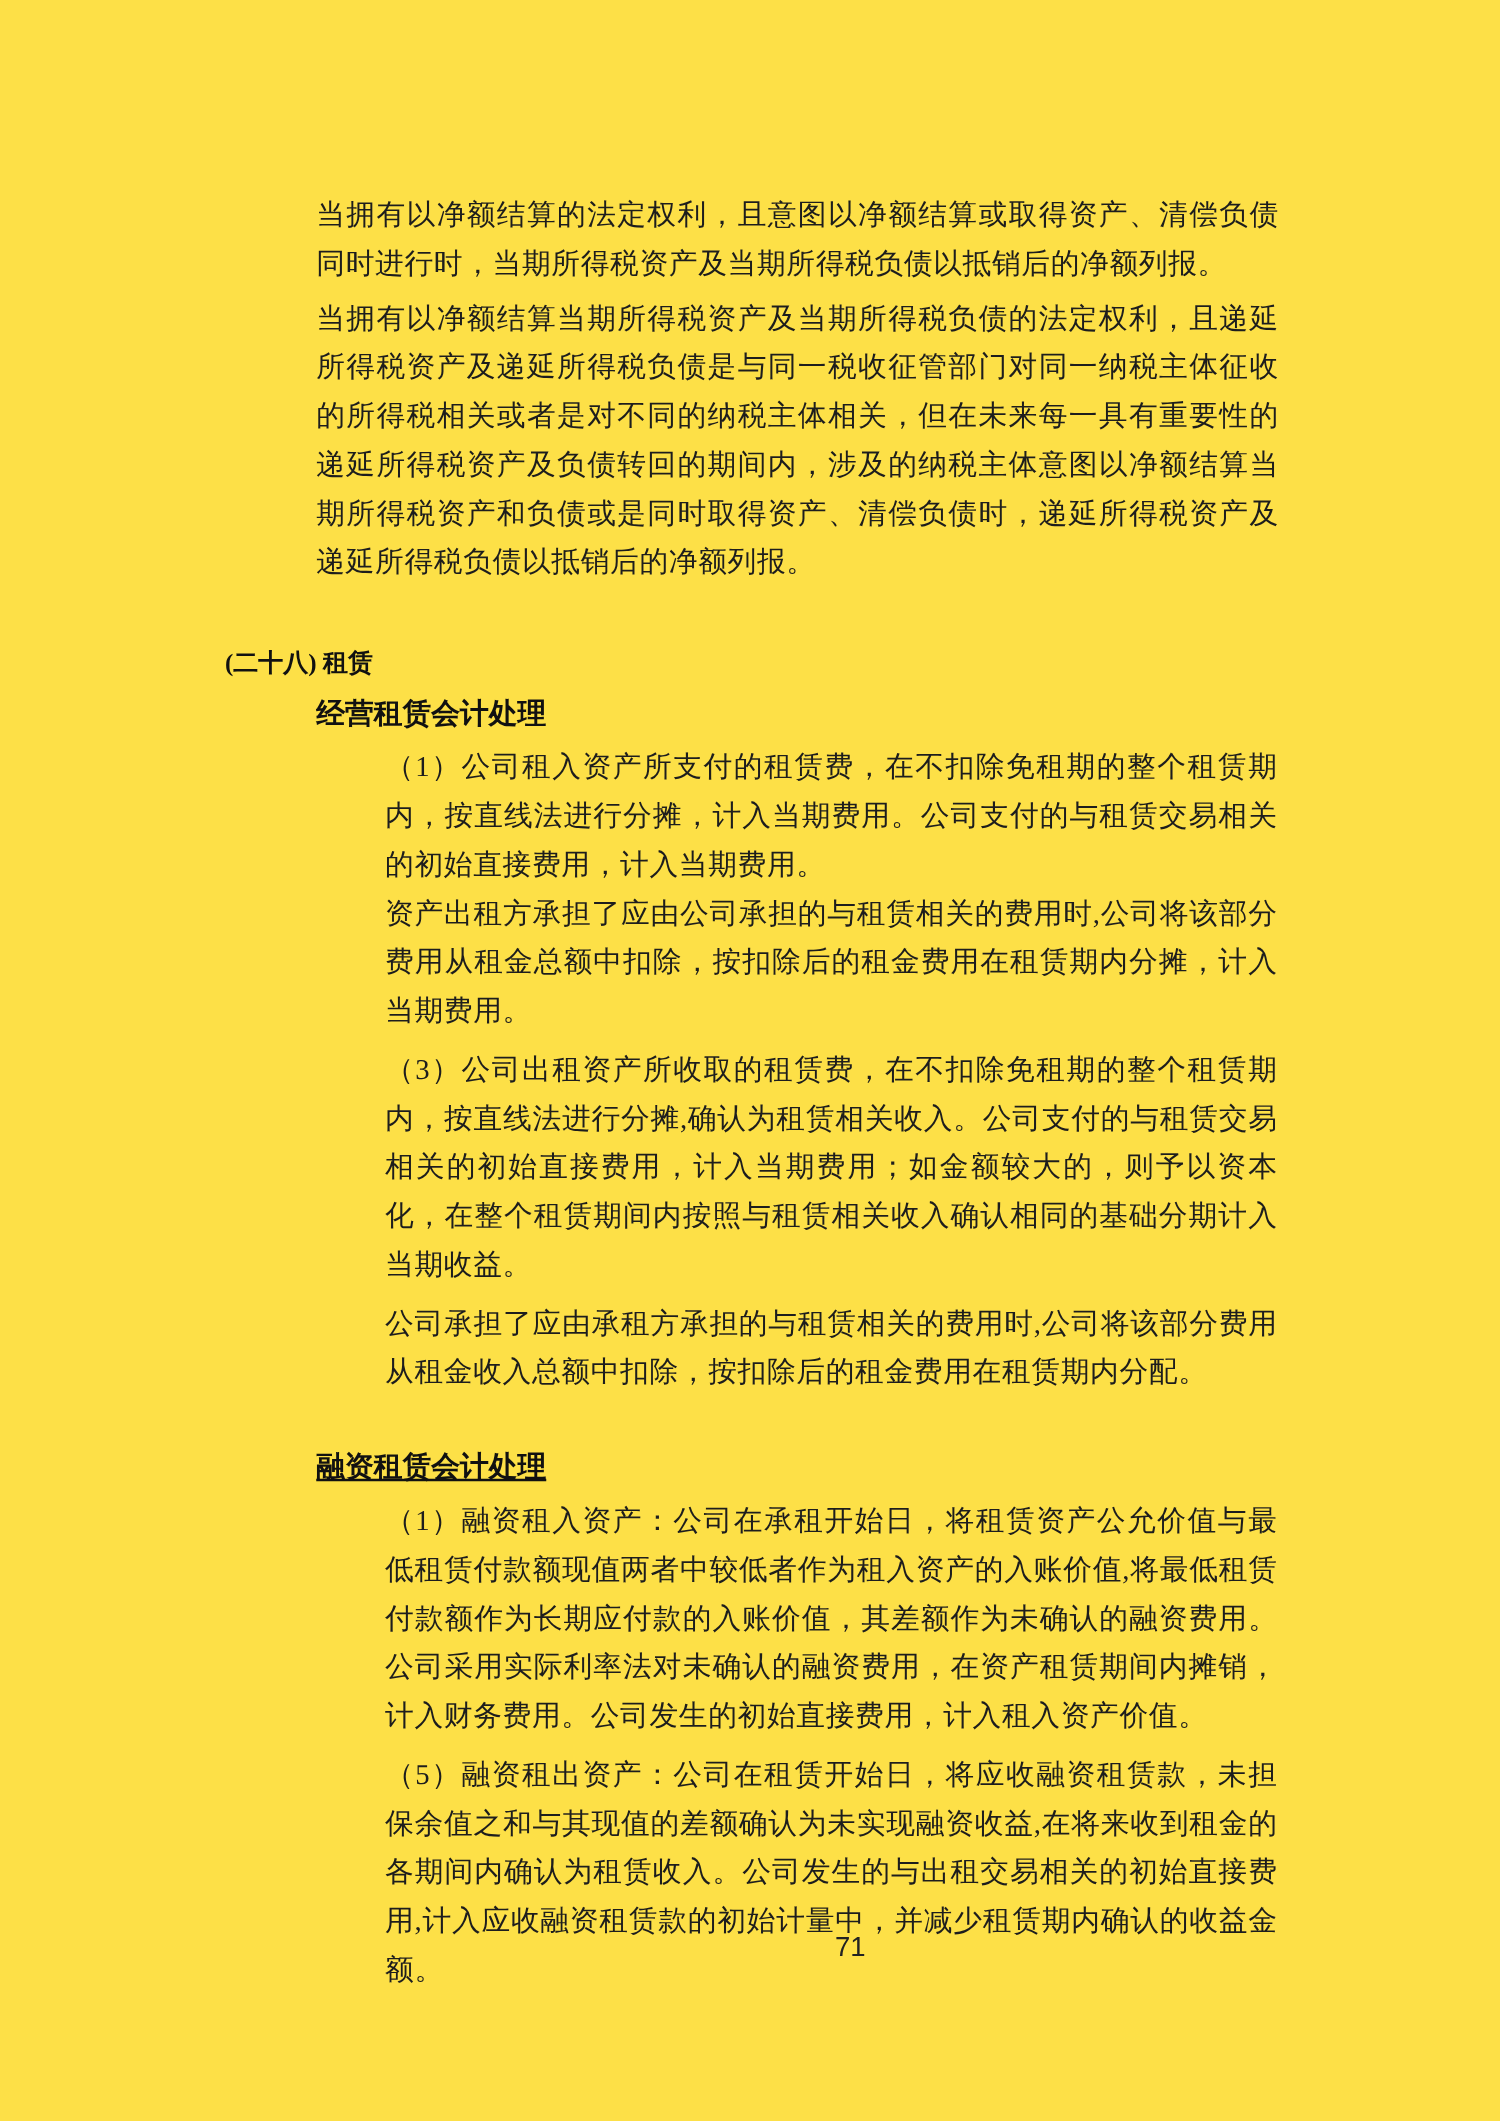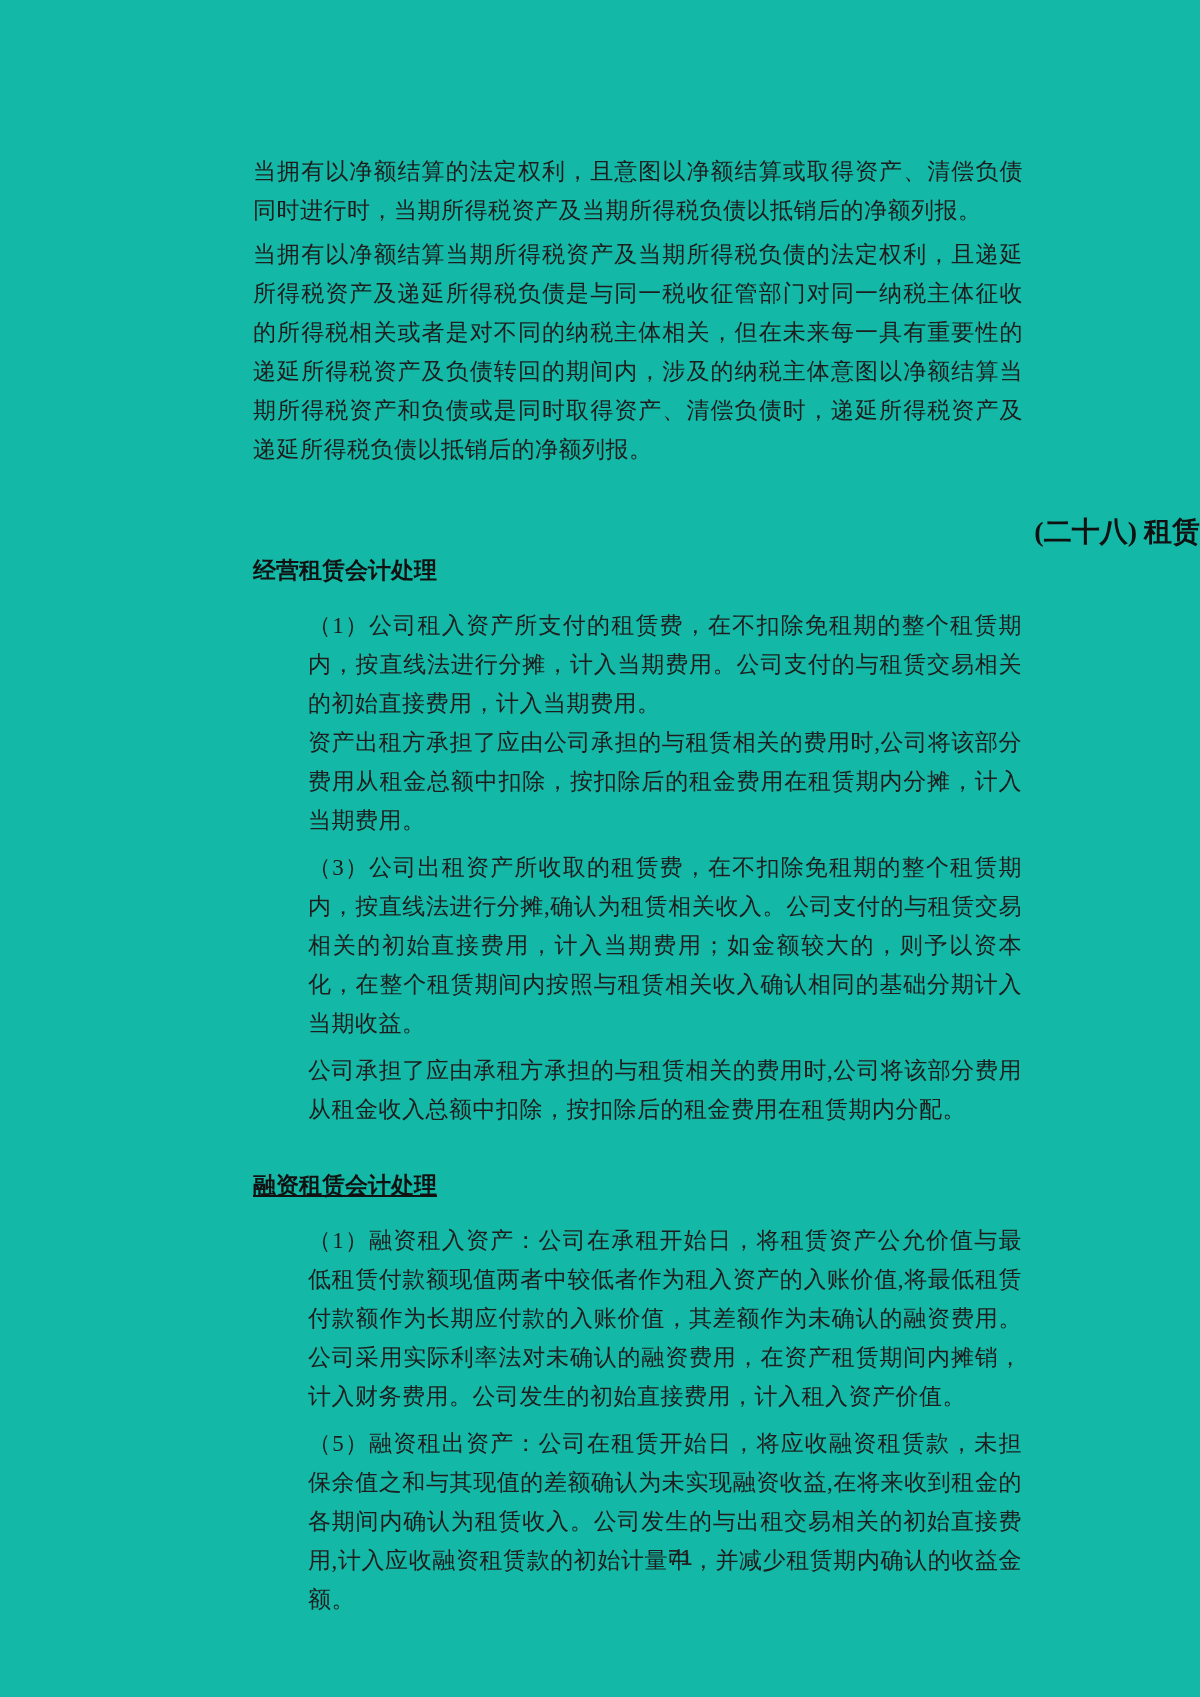--- a/index.html
+++ b/index.html
@@ -4,21 +4,21 @@
 <style>
   html, body {
     margin: 0;
     padding: 0;
     background: #ffffff;
   }
   .page {
     position: relative;
     width: 1200px;
     height: 1697px;
-    background: #14b8a6;
+    background: #fde047;
     overflow: hidden;
     font-family: "Liberation Serif", "DejaVu Serif", serif;
     color: #1d1d1d;
     box-sizing: border-box;
     padding-top: 152px;
   }
   .para {
     margin: 0;
     font-size: 23px;
     line-height: 39px;
@@ -31,35 +31,34 @@
     margin-left: 253px;
     width: 770px;
   }
   
   .l2 {
     margin-left: 308px;
     width: 714px;
   }
   .section-heading {
     margin: 0 0 0 180px;
-    font-size: 28px;
+    font-size: 20px;
     line-height: 39px;
     font-weight: 700;
     color: #111;
-    text-align: right;
   }
   .subheading {
     margin: 0 0 0 253px;
     font-size: 23px;
     line-height: 39px;
     font-weight: 700;
     color: #111;
   }
   .mt-sm  { margin-top: 5px; }
-  .mt-xs  { margin-top: 16px; }
+  .mt-xs  { margin-top: 4px; }
   .mt-p   { margin-top: 8px; }
   .mt-md  { margin-top: 37px; text-decoration: underline; }
   .mt-lg  { margin-top: 43px; }
   .page-number {
     position: absolute;
     top: 1543px;
     left: 668px;
     font-size: 22px;
     line-height: 30px;
     color: #222;

